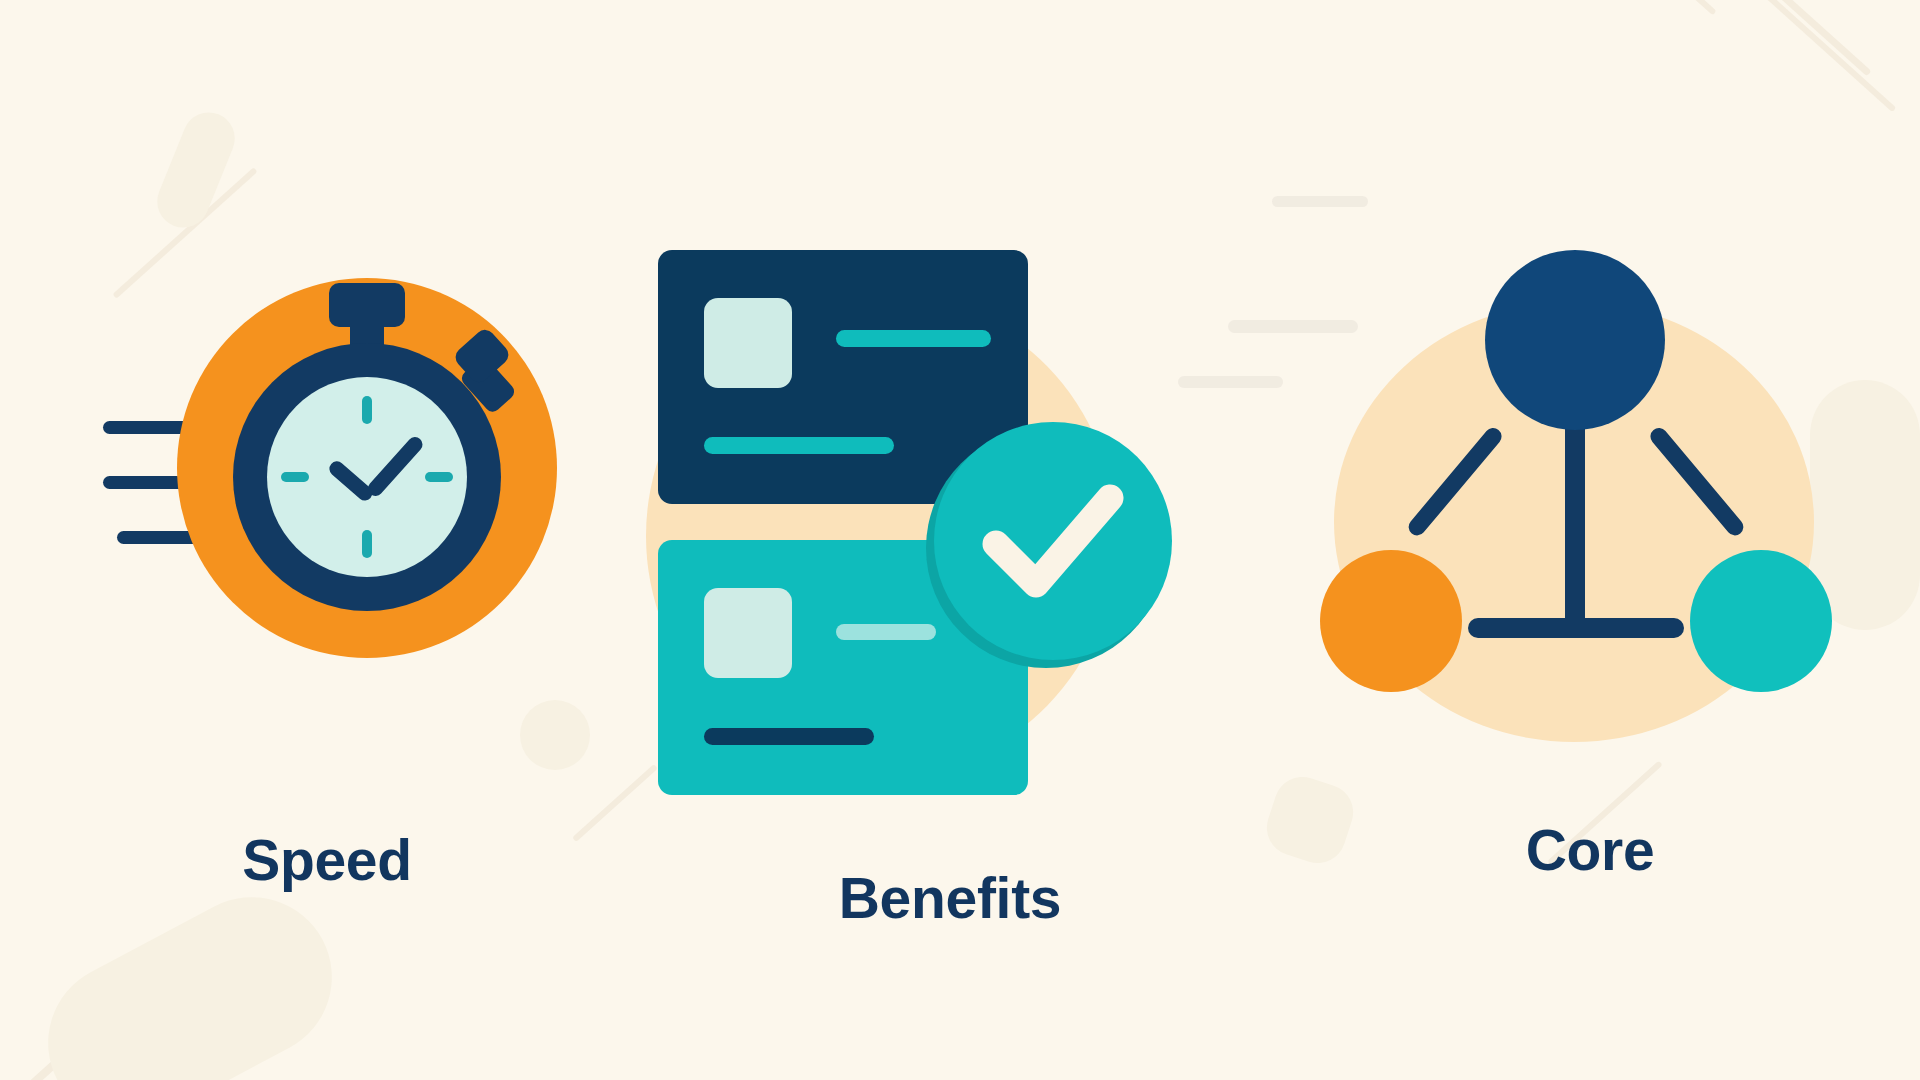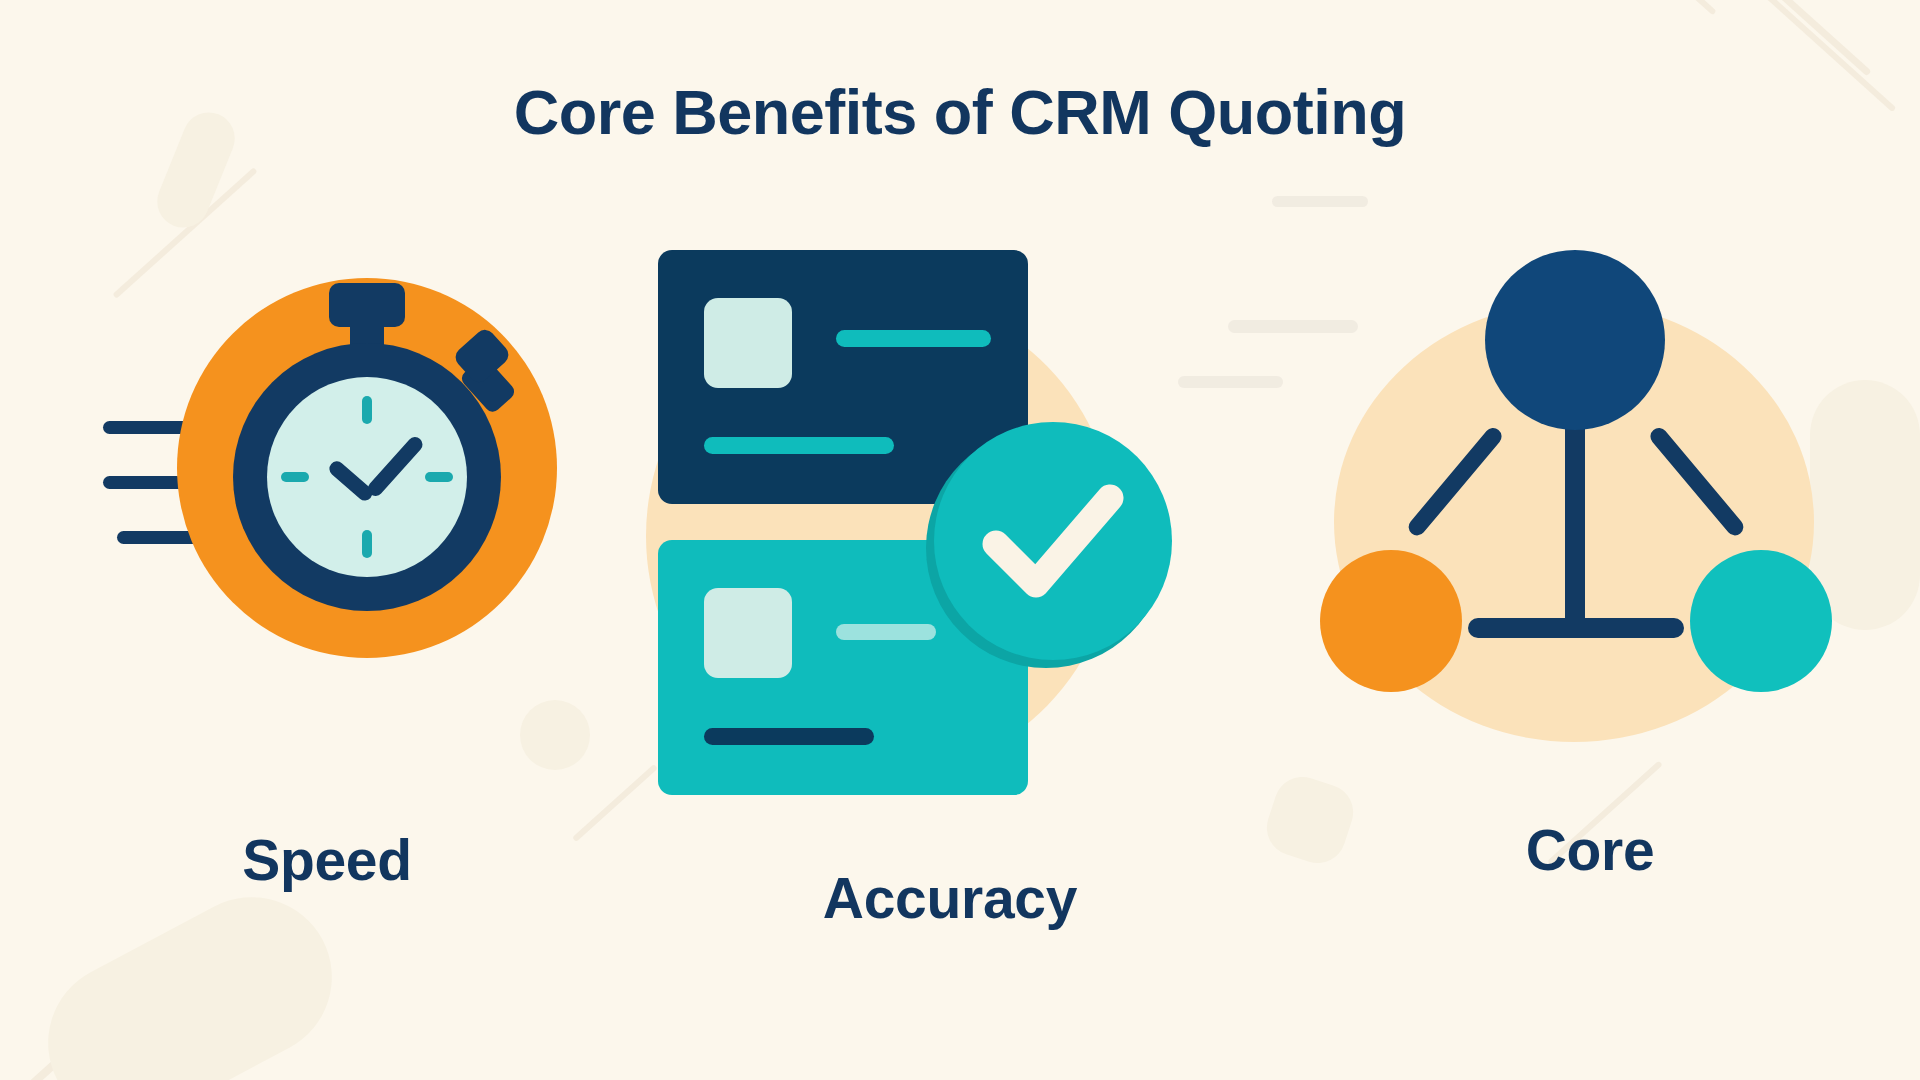--- a/index.html
+++ b/index.html
@@ -284,21 +284,20 @@
     <div class="blur-blob" style="left:40px; top:930px; width:300px; height:160px; border-radius:90px; transform:rotate(-28deg);"></div>
     <div class="blur-blob" style="left:1270px; top:780px; width:80px; height:80px; border-radius:28px; transform:rotate(18deg);"></div>
     <div class="blur-blob" style="left:520px; top:700px; width:70px; height:70px; border-radius:50%;"></div>
     <div class="blur-blob" style="left:1810px; top:380px; width:110px; height:250px; border-radius:60px;"></div>
 
     <div class="ghost-bar" style="left:1228px; top:320px; width:130px; height:13px;"></div>
     <div class="ghost-bar" style="left:1178px; top:376px; width:105px; height:12px;"></div>
     <div class="ghost-bar" style="left:1272px; top:196px; width:96px; height:11px;"></div>
   </div>
 
-  <div id="title">Core Benefits of CRM Quoting</div>
 
   <div class="col" id="col-speed">
     <div class="art" id="art-speed">
       <div class="speedline" id="sl1"></div>
       <div class="speedline" id="sl2"></div>
       <div class="speedline" id="sl3"></div>
 
       <div class="orange-disc"></div>
 
       <div class="side-btn2"></div>
@@ -333,21 +332,21 @@
       <div class="thumb" id="thumb-bottom"></div>
       <div class="bar" id="bar-b1"></div>
       <div class="bar" id="bar-b2"></div>
 
       <div class="check-shadow"></div>
       <div class="check-circle"></div>
       <svg class="check-mark" viewBox="0 0 238 238">
         <path d="M62 122 L102 162 L176 76" fill="none" stroke="#FAF3E6" stroke-width="27" stroke-linecap="round" stroke-linejoin="round"></path>
       </svg>
     </div>
-    <div class="caption" id="cap-accuracy">Accuracy</div>
+    <div class="caption" id="cap-accuracy">Benefits</div>
   </div>
 
   <div class="col" id="col-team">
     <div class="art" id="art-team">
       <div class="peach-blob-team"></div>
 
       <div class="edge" id="edge-dl"></div>
       <div class="edge" id="edge-dr"></div>
       <div class="edge" id="edge-stem"></div>
       <div class="edge" id="edge-base"></div>

